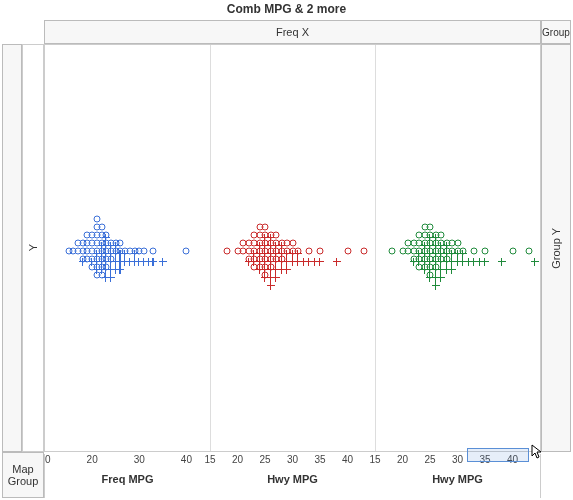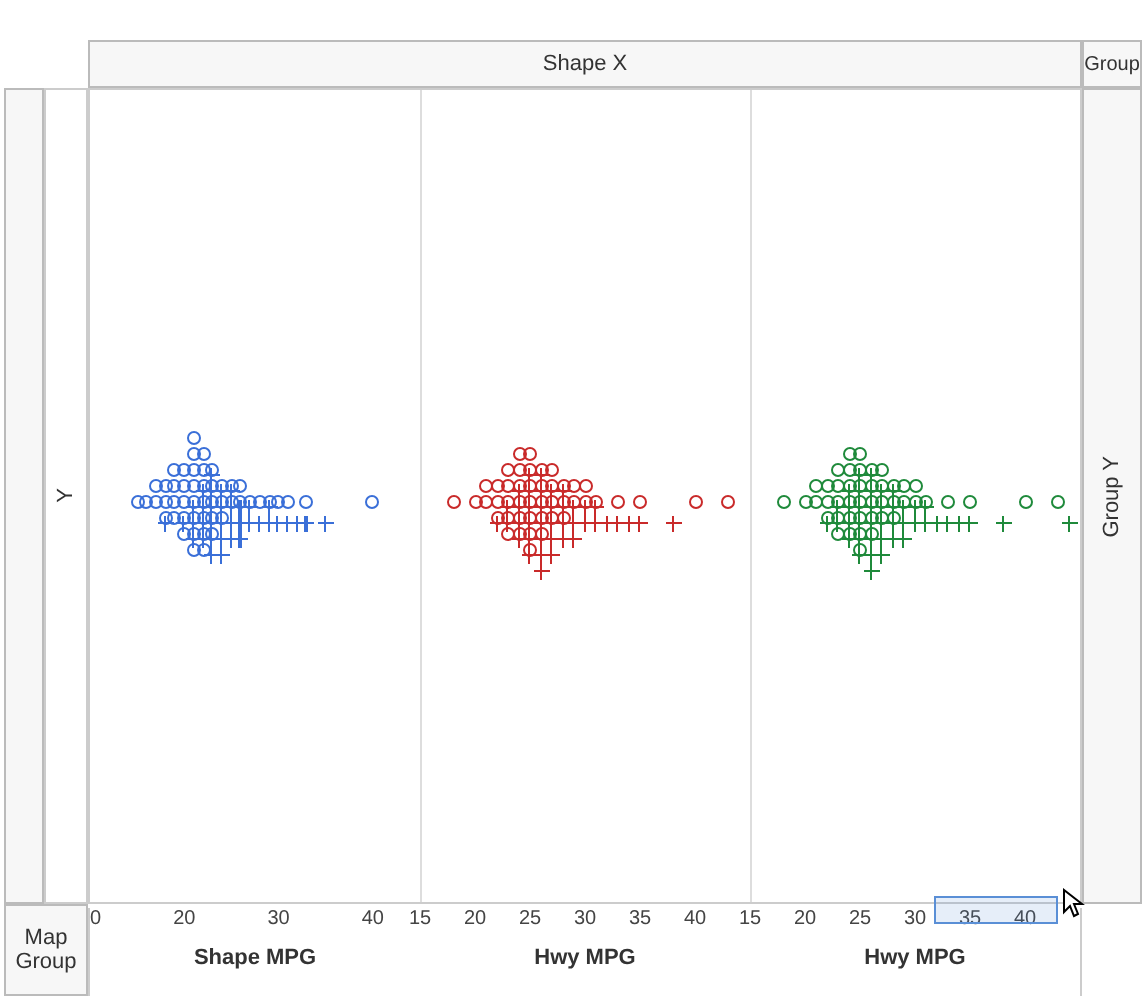--- a/index.html
+++ b/index.html
@@ -27,41 +27,42 @@
 .c0{color:#3a6fd8}
 .c1{color:#c92a2a}
 .c2{color:#1f8a3b}
 .cur{position:absolute;right:30px;bottom:40px;width:12px;height:16px}
 .cur svg{display:block}
 .sel{position:absolute;border:1px solid #5a8fd6;background:rgba(90,143,214,.15)}
 </style>
 </head>
 <body>
 <div class="stage">
+<div class="title">Comb MPG &amp; 2 more</div>
 
 <div class="topbar">
-  <span>Shape X</span>
+  <span>Freq X</span>
 </div>
 <div class="wrapbox">
   <span>Group</span>
 </div>
 
 <div class="leftbar">
   <span class="rot"></span>
 </div>
 <div class="leftlabel">
   <span class="rot">Y</span>
 </div>
 
 <div class="rightbar">
   <span class="rot">Group Y</span>
 </div>
 
 <div class="plot" id="plot">
-      <div class="axislbl" style="left: 82.5px;">Shape MPG</div>
+      <div class="axislbl" style="left: 82.5px;">Freq MPG</div>
       <div class="tick" style="left: 0px;">10</div>
       <div class="tick" style="left: 47.1429px;">20</div>
       <div class="tick" style="left: 94.2857px;">30</div>
       <div class="tick" style="left: 141.429px;">40</div>
       <div class="divider" style="left: 165px;"></div>
       <div class="axislbl" style="left: 247.5px;">Hwy MPG</div>
       <div class="tick" style="left: 165px;">15</div>
       <div class="tick" style="left: 192.5px;">20</div>
       <div class="tick" style="left: 220px;">25</div>
       <div class="tick" style="left: 247.5px;">30</div>

